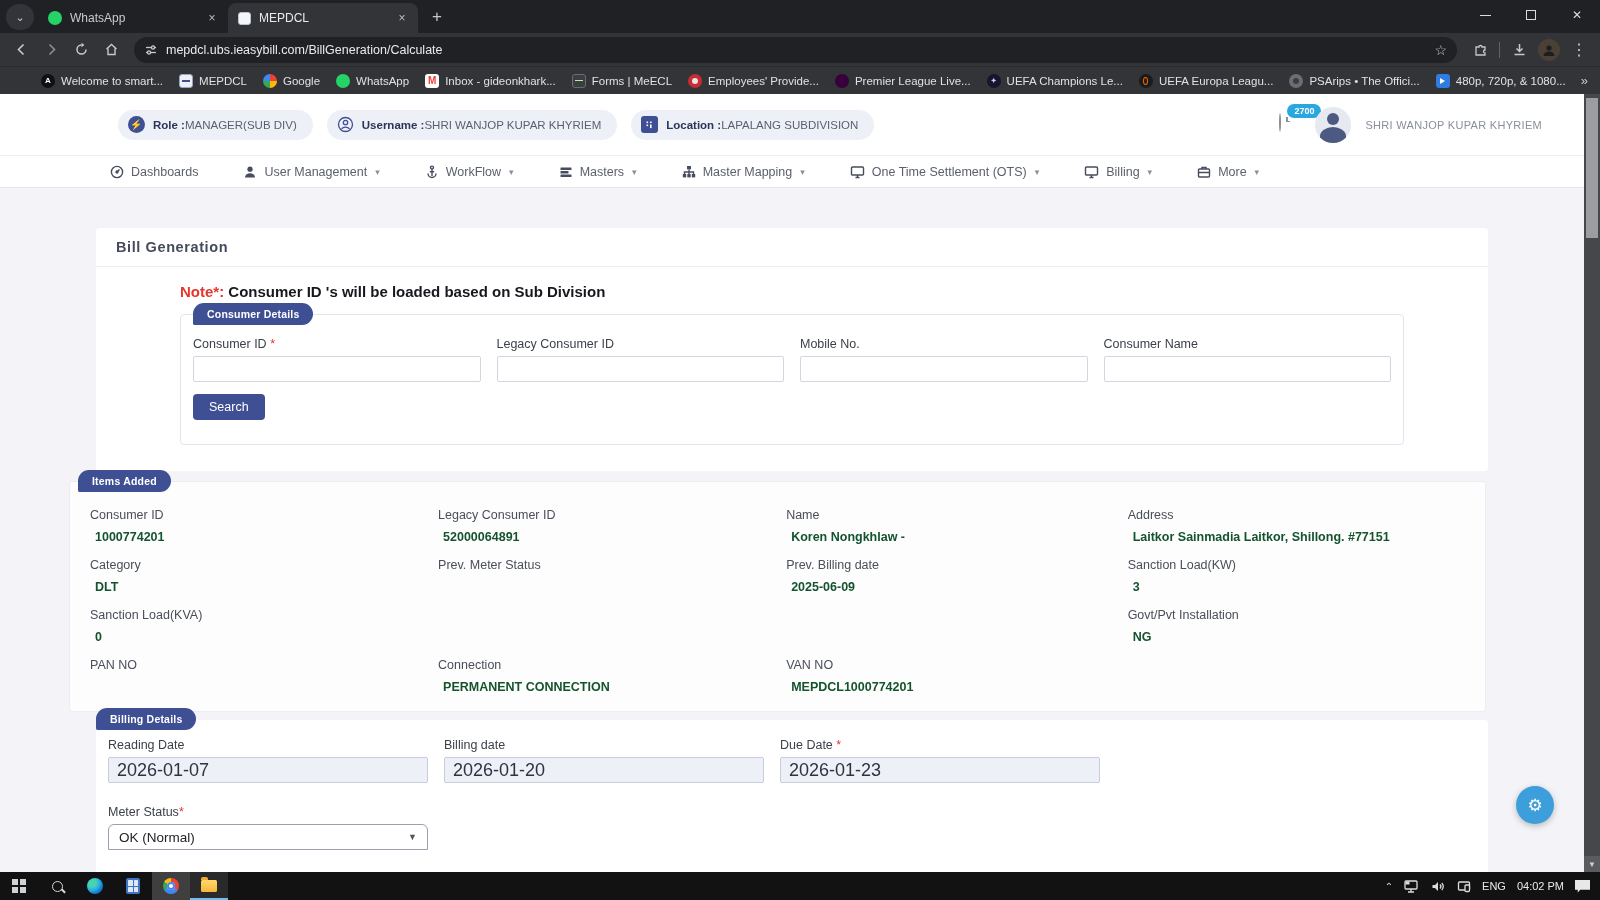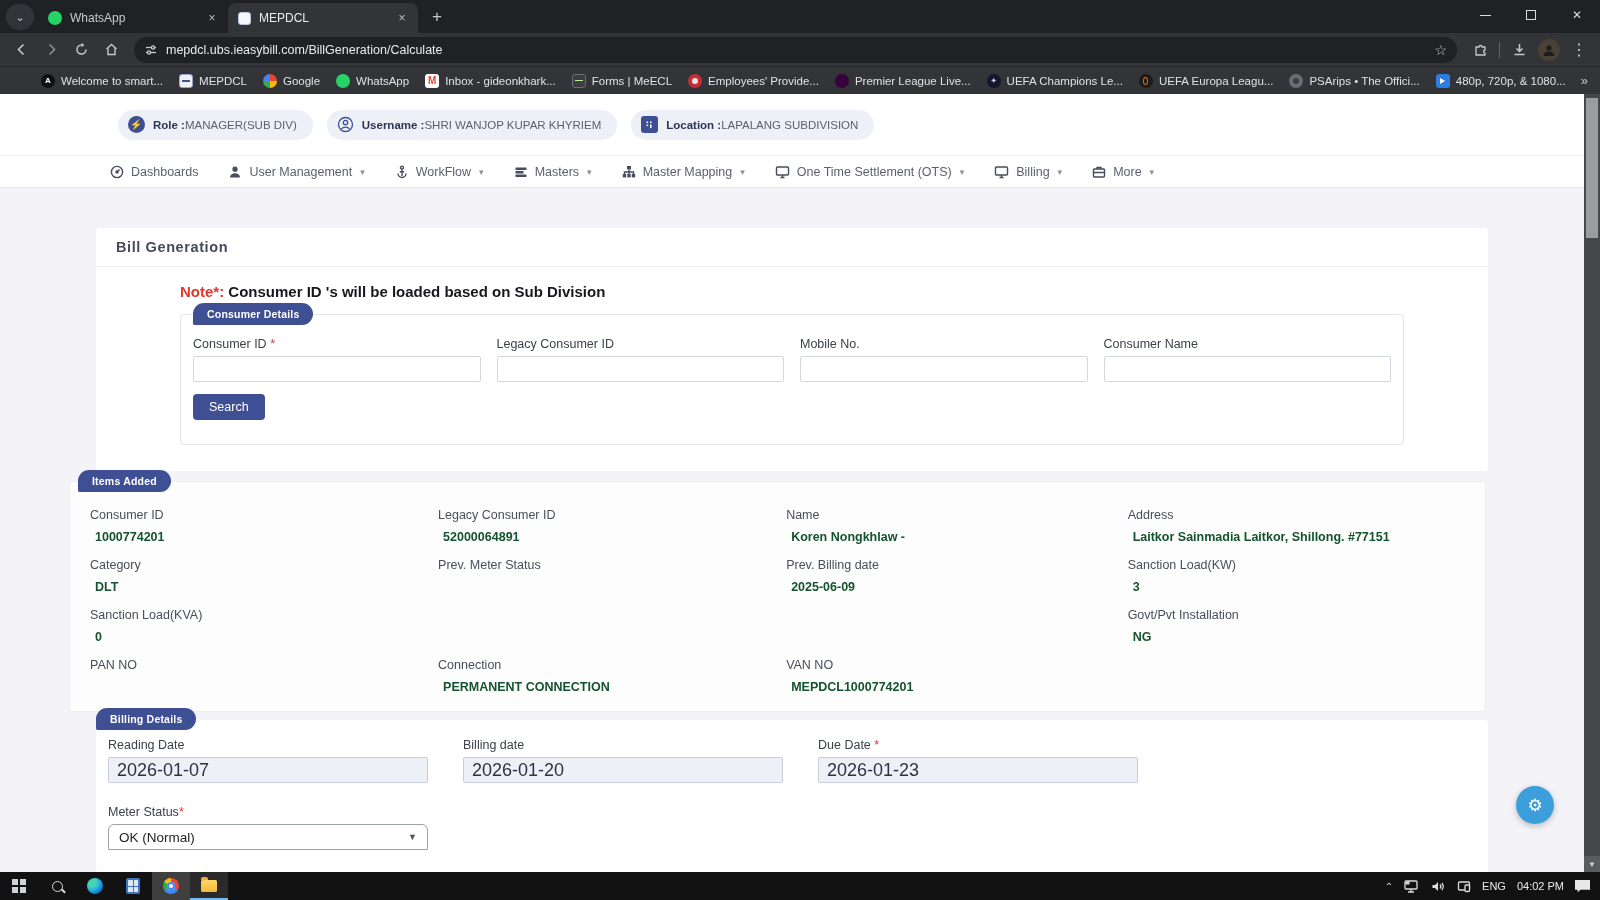--- a/index.html
+++ b/index.html
@@ -50,21 +50,21 @@
   .notif { position:relative; width:22px; height:22px; }
   .notif-badge { position:absolute; top:-10px; left:8px; background:var(--badge-blue,#29a8e0); color:#fff; font-size:9px; font-weight:bold; border-radius:8px; padding:2px 7px; }
   .clock-ic { width:17px; height:17px; border:1.5px solid #8a8f98; border-radius:50%; position:relative; margin-top:6px; }
   .clock-ic:before { content:""; position:absolute; left:6px; top:3px; width:1.5px; height:5px; background:#8a8f98; }
   .clock-ic:after { content:""; position:absolute; left:6px; top:7px; width:4px; height:1.5px; background:#8a8f98; }
   .user-avatar { width:36px; height:36px; border-radius:50%; background:#e7e9f0; position:relative; overflow:hidden; }
   .user-avatar:before { content:""; position:absolute; top:6px; left:12px; width:12px; height:12px; border-radius:50%; background:#4c5a82; }
   .user-avatar:after { content:""; position:absolute; top:20px; left:5px; width:26px; height:18px; border-radius:50% 50% 0 0; background:#4c5a82; }
   .user-name { font-size:11px; color:#8a8f98; letter-spacing:.3px; }
 
-  .app-nav { height:33px; background:#fff; border-top:1px solid #ededf2; border-bottom:1px solid #e7e7ee; display:flex; align-items:center; padding:0 110px; gap:30px; }
+  .app-nav { height:33px; background:#fff; border-top:1px solid #ededf2; border-bottom:1px solid #e7e7ee; display:flex; align-items:center; padding:0 110px; gap:45px; }
   .nav-item { display:flex; align-items:center; gap:7px; font-size:12.5px; color:#5b5f6b; white-space:nowrap; }
   .nav-item svg { stroke:#474c5e; fill:none; stroke-width:1.4; }
   .nav-caret { font-size:9px; color:#8a8f98; margin-left:1px; }
 
   .content { padding-top:40px; }
   .card { background:#fff; border-radius:4px; }
   .card1 { margin:0 96px; }
   .card1-title { padding:11px 20px; font-size:14.5px; font-weight:bold; color:#454a5c; letter-spacing:.6px; border-bottom:1px solid #eceef2; }
   .note-row { padding:16px 84px 0; font-size:15px; }
   .note-label { color:var(--note-red,#e5362e); font-weight:bold; }
@@ -79,21 +79,21 @@
   .search-btn { height:26px; background:var(--accent,#3e4f94); color:#fff; border:none; border-radius:4px; padding:0 16px; font-size:12.5px; align-self:end; justify-self:start; font-family:"Liberation Sans",sans-serif; }
   .card1-pad { height:26px; }
 
   .items-card { margin:10px 98px 0 69px; background:#fdfdfe; border:1px solid #ececf2; border-radius:3px; position:relative; padding:26px 20px 16px; }
   .items-grid { display:grid; grid-template-columns:1.02fr 1.02fr 1fr 1.03fr; column-gap:14px; row-gap:13px; }
   .item-cell .lbl { font-size:12.5px; color:#4a4e58; margin-bottom:8px; }
   .item-cell .val { font-size:12.5px; font-weight:bold; color:#14532d; padding-left:5px; min-height:15px; }
 
   .billing-card { margin:8px 96px 0; position:relative; padding:18px 12px 30px; }
   .billing-badge { top:-12px; left:0; }
-  .billing-grid { display:grid; grid-template-columns:320px 320px 320px; column-gap:35px; }
+  .billing-grid { display:grid; grid-template-columns:320px 320px 320px; column-gap:16px; }
   .ro-input { background:#eef0f7; border:1px solid #c9ccda; color:#2f3240; }
   .select-box { width:320px; height:26px; border:1px solid #9aa0ad; border-radius:6px 6px 0 0; background:#fff; display:flex; align-items:center; justify-content:space-between; padding:0 10px; font-size:13.5px; color:#22242b; margin-top:5px; }
   .select-caret { font-size:9px; color:#555; }
   .mt-row { margin-top:22px; }
 
   .fab { position:absolute; right:46px; bottom:48px; width:38px; height:38px; border-radius:50%; background:var(--fab,#3d9edc); color:#fff; display:flex; align-items:center; justify-content:center; font-size:17px; box-shadow:0 2px 6px rgba(0,0,0,.25); }
 
   .scrollbar { position:absolute; top:0; right:0; bottom:0; width:16px; background:#46474a; display:flex; flex-direction:column; }
   .sb-thumb { margin:4px 2px 0; height:140px; background:#9b9da1; border-radius:0; }
   .sb-down { margin-top:auto; height:16px; display:flex; align-items:center; justify-content:center; color:#cfd1d4; font-size:8px; background:#5a5b5e; }
@@ -316,20 +316,28 @@
                 <g fill="#fff">
                   <rect x="2.5" y="2.5" width="1.6" height="1.6"></rect>
                   <rect x="6" y="2.5" width="1.6" height="1.6"></rect>
                   <rect x="2.5" y="5.5" width="1.6" height="1.6"></rect>
                   <rect x="6" y="5.5" width="1.6" height="3.6"></rect>
                 </g>
               </svg>
           </span>
           <span><b>Location :</b><span>LAPALANG SUBDIVISION</span></span>
         </div>
+        <div class="header-right">
+          <div class="notif">
+            <span class="notif-badge">2700</span>
+            <span class="clock-ic"></span>
+          </div>
+          <div class="user-avatar"></div>
+          <div class="user-name">SHRI WANJOP KUPAR KHYRIEM</div>
+        </div>
       </div>
 
       <div class="app-nav">
         <div class="nav-item">
           <svg width="14" height="14" viewBox="0 0 14 14">
               <circle cx="7" cy="7" r="5.6"></circle>
               <path d="M7 7 L9.5 4.5"></path>
               <circle cx="7" cy="7" r="1" fill="#474c5e"></circle>
             </svg>
           <span>Dashboards</span>

